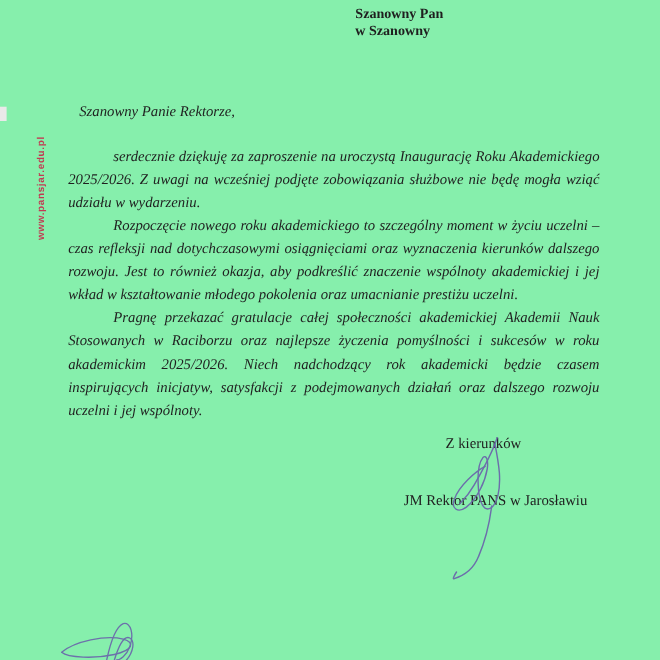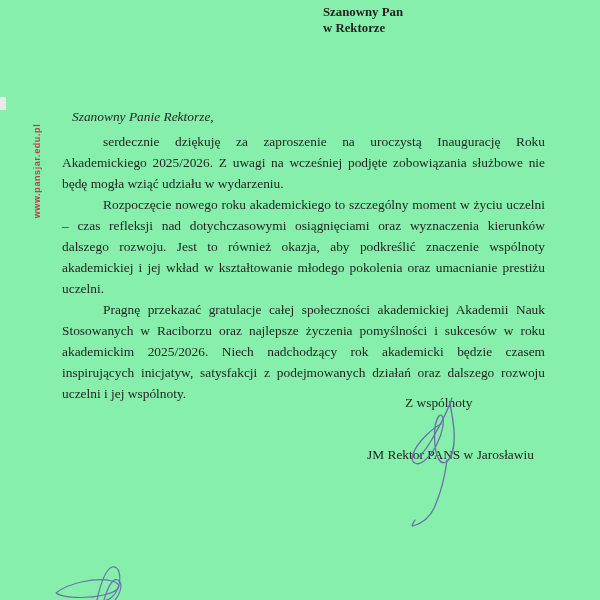--- a/index.html
+++ b/index.html
@@ -37,32 +37,32 @@
     white-space: nowrap;
   }
 
   
   .salutation {
     position: absolute;
     left: 72px; top: 93px;
     font-style: italic;
     font-size: 13.4px;
     white-space: nowrap;
-    margin-top: 16px;
   }
 
   
   .body-text {
     position: absolute;
     left: 62px; top: 131px;
     width: 483px;
     font-size: 13.4px;
     line-height: 21px;
     text-align: justify;
     text-align-last: left;
+    font-style: italic;
   }
   .body-text p { text-indent: 41px; margin: 0; }
 
   
   .closing {
     position: absolute;
     left: 405px; top: 395px;
     font-size: 13.4px;
     white-space: nowrap;
   }
@@ -88,32 +88,32 @@
 <body>
 
 <div class="page">
 
   <div class="scan-artifact"></div>
 
   <div class="vertical-url">www.pansjar.edu.pl</div>
 
   <div class="recipient">
     <div>Szanowny Pan</div>
-    <div>w Rektorze</div>
+    <div>w Szanowny</div>
   </div>
 
   <div class="salutation">Szanowny Panie Rektorze,</div>
 
   <div class="body-text">
     <p>serdecznie dziękuję za zaproszenie na uroczystą Inaugurację Roku Akademickiego 2025/2026. Z uwagi na wcześniej podjęte zobowiązania służbowe nie będę mogła wziąć udziału w wydarzeniu.</p>
     <p>Rozpoczęcie nowego roku akademickiego to szczególny moment w życiu uczelni – czas refleksji nad dotychczasowymi osiągnięciami oraz wyznaczenia kierunków dalszego rozwoju. Jest to również okazja, aby podkreślić znaczenie wspólnoty akademickiej i jej wkład w kształtowanie młodego pokolenia oraz umacnianie prestiżu uczelni.</p>
     <p>Pragnę przekazać gratulacje całej społeczności akademickiej Akademii Nauk Stosowanych w Raciborzu oraz najlepsze życzenia pomyślności i sukcesów w roku akademickim 2025/2026. Niech nadchodzący rok akademicki będzie czasem inspirujących inicjatyw, satysfakcji z podejmowanych działań oraz dalszego rozwoju uczelni i jej wspólnoty.</p>
   </div>
 
-  <div class="closing">Z wspólnoty</div>
+  <div class="closing">Z kierunków</div>
 
   <div class="signer">JM Rektor PANS w Jarosławiu</div>
 
   <svg class="sig-svg sig-main" width="74" height="140" viewBox="398 393 74 140" fill="none" stroke="#6a64ab" stroke-width="1.3" stroke-linecap="round" opacity="0.92">
     <path d="M452,398 C449,407 442,422 431,441 C427,448 422,454 418,458"></path>
     <path d="M441,424 C433,428 417,442 413,454 C410,462 416,467 424,461 C434,453 441,438 443,426 C444,418 442,413 439,416 C435,421 434,433 435,445 C436,457 440,465 446,462 C452,458 455,446 454,430 C453,419 451,409 450,404"></path>
     <path d="M447,460 C445,476 441,492 435,506 C431,516 423,523 413,526 C411,527 413,523 415,520"></path>
   </svg>
 
   <svg class="sig-svg sig-partial" width="90" height="44" viewBox="45 556 90 44" fill="none" stroke="#6a64ab" stroke-width="1.2" stroke-linecap="round" opacity="0.9">

